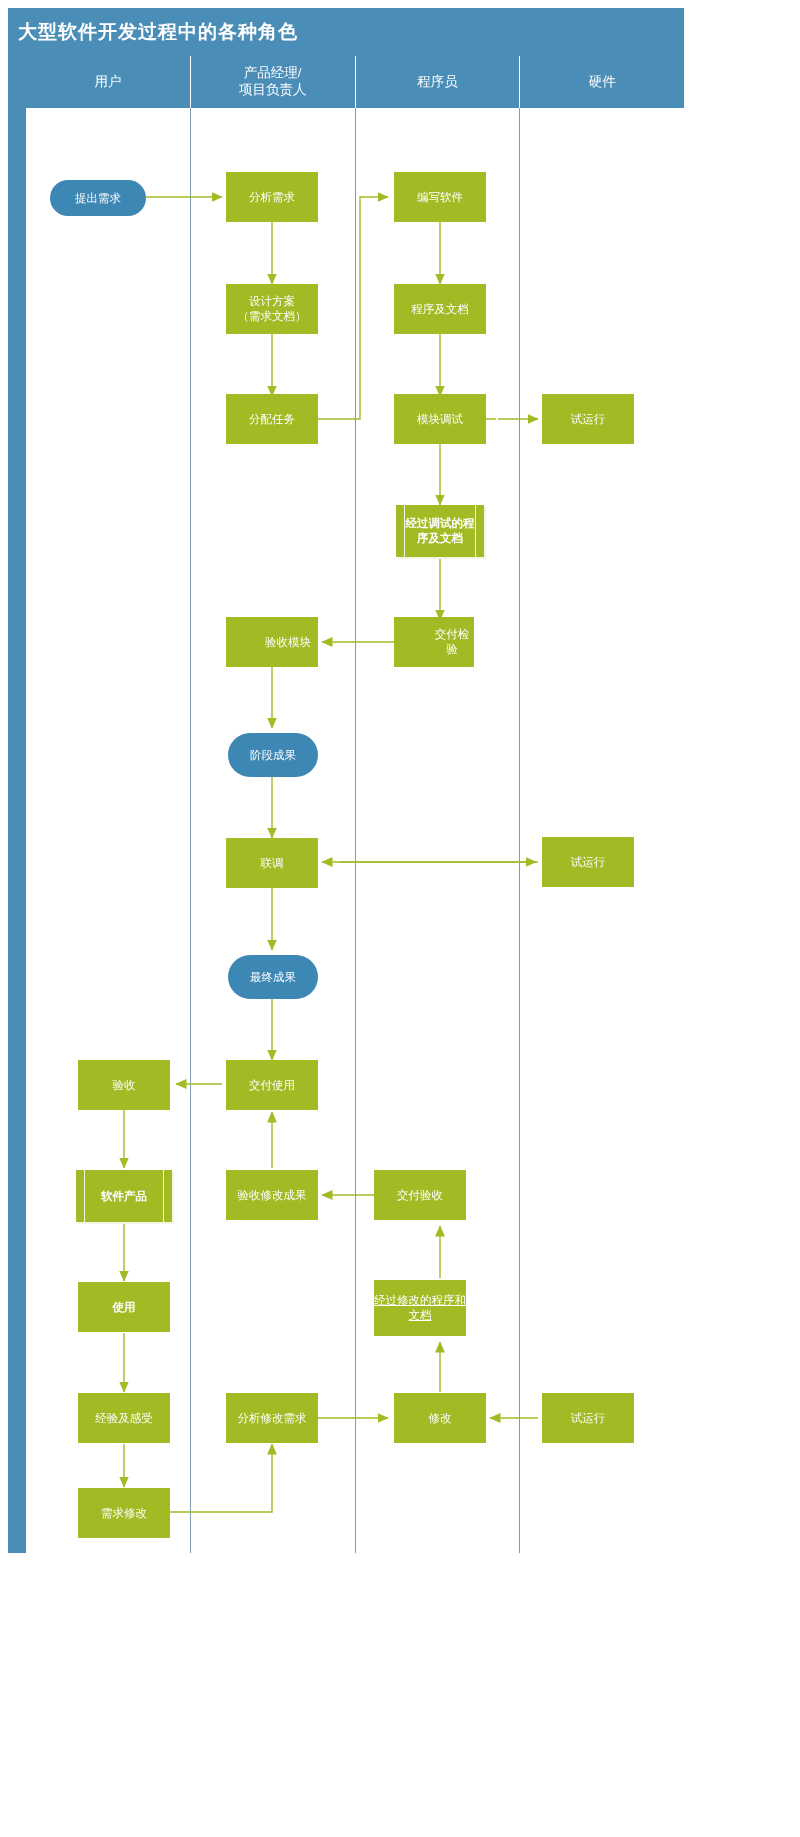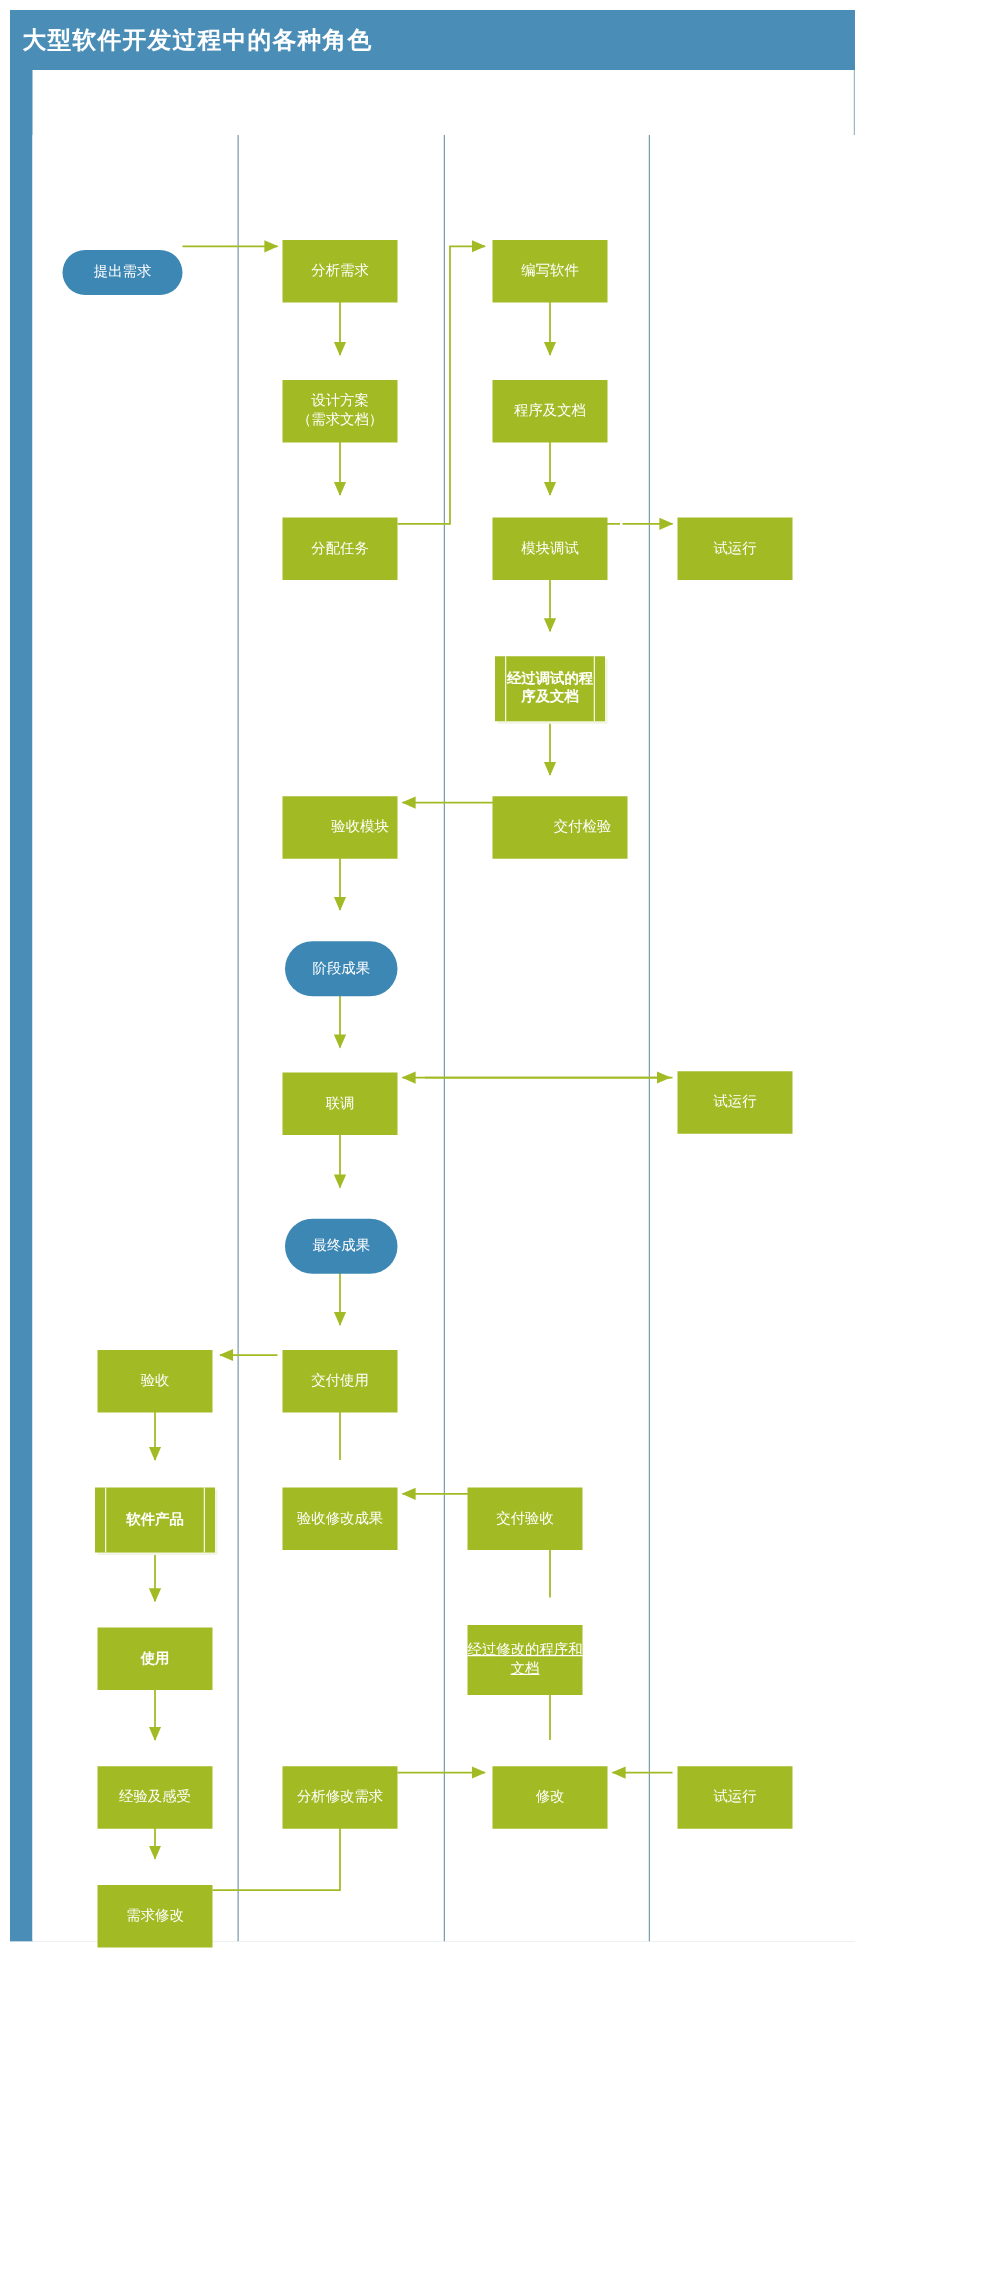--- a/index.html
+++ b/index.html
@@ -94,21 +94,20 @@
     box-sizing:border-box;
     display:flex;
     align-items:center;
     justify-content:center;
     text-align:center;
     color:#ffffff;
     font-size:11.5px;
     line-height:1.3;
     white-space:pre-line;
     z-index:6;
-    margin-top:20px;
   }
   .proc{
     background:#a2bb24;
   }
   .pill{
     background:#3d87b5;
     border-radius:999px;
     font-size:11.5px;
   }
   .doc-stack{
@@ -142,20 +141,27 @@
 <div id="page">
 
   <div class="frame"></div>
 
   <div class="title-bar">
     <div class="title-text">大型软件开发过程中的各种角色</div>
   </div>
 
   <div class="left-band"></div>
 
+  <div class="lane-header-row">
+    <div class="lane-header">用户</div>
+    <div class="lane-header">产品经理/
+项目负责人</div>
+    <div class="lane-header">程序员</div>
+    <div class="lane-header">硬件</div>
+  </div>
 
   <div class="lane-body">
     <div class="lane-divider" style="left:164px;"></div>
     <div class="lane-divider" style="left:329px;"></div>
     <div class="lane-divider" style="left:493px;"></div>
   </div>
 
   <svg class="edges" viewBox="0 0 800 1837" xmlns="http://www.w3.org/2000/svg">
     <defs>
       <marker id="ah" markerWidth="9" markerHeight="9" refX="7.5" refY="4.5" orient="auto">
@@ -237,21 +243,21 @@
 
   <div class="node proc" style="left:394px; top:394px; width:92px;  height:50px;">模块调试</div>
 
   <div class="node proc" style="left:542px; top:394px; width:92px;  height:50px;">试运行</div>
 
   <div class="node doc-stack" style="left:396px; top:505px; width:88px; height:52px;">经过调试的程
 序及文档</div>
 
   <div class="node proc" style="left:226px; top:617px; width:92px;  height:50px;padding-left:32px;">验收模块</div>
 
-  <div class="node proc" style="left:394px; top:617px; width:108px;  height:50px;padding-left:36px;">交付检验</div>
+  <div class="node proc" style="left:394px; top:617px; width:80px;  height:50px;padding-left:36px;">交付检验</div>
 
   <div class="node pill" style="left:228px; top:733px; width:90px;  height:44px;">阶段成果</div>
 
   <div class="node proc" style="left:226px; top:838px; width:92px;  height:50px;">联调</div>
 
   <div class="node proc" style="left:542px; top:837px; width:92px;  height:50px;">试运行</div>
 
   <div class="node pill" style="left:228px; top:955px; width:90px;  height:44px;">最终成果</div>
 
   <div class="node proc" style="left:78px;  top:1060px; width:92px; height:50px;">验收</div>

